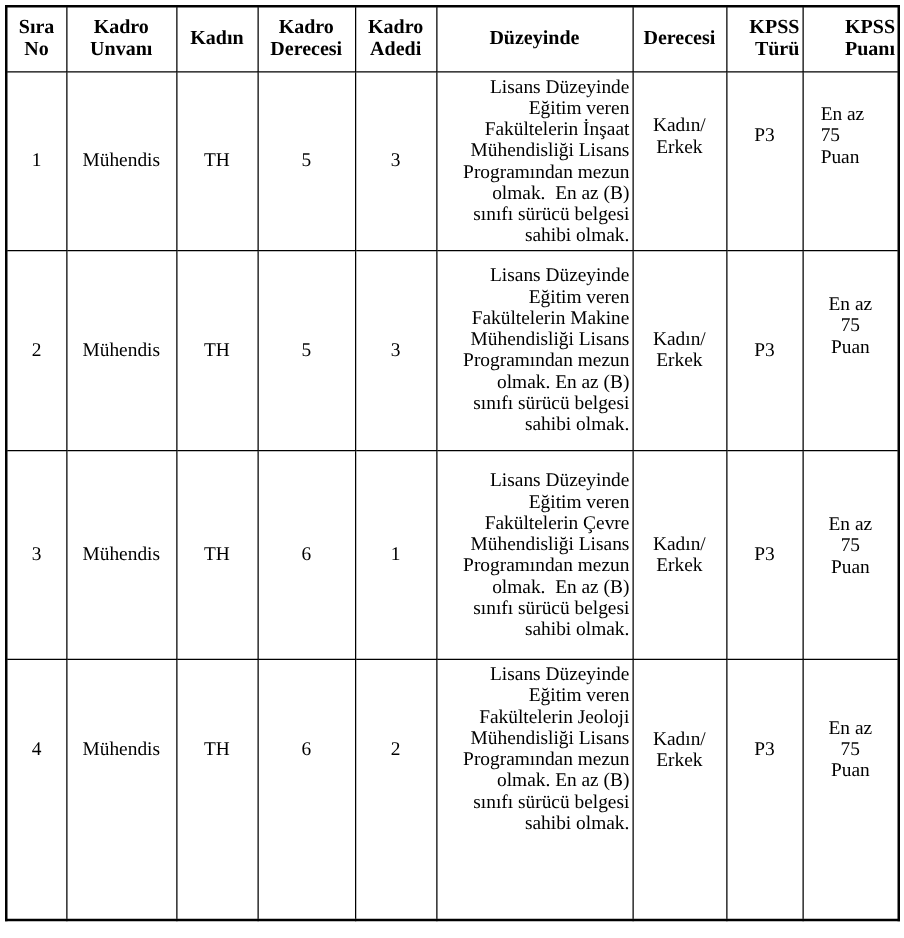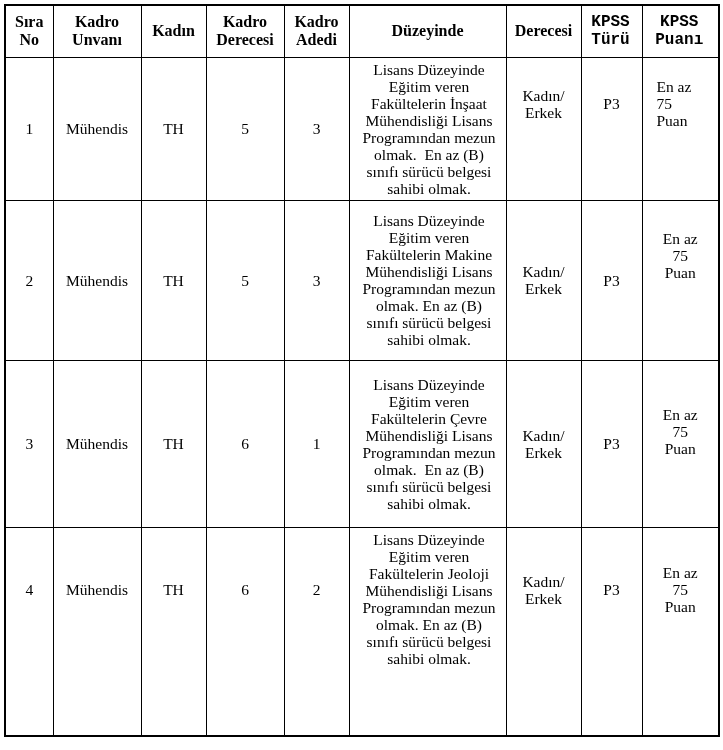--- a/index.html
+++ b/index.html
@@ -31,29 +31,29 @@
     vertical-align: middle;
     white-space: pre-line;
     padding: 2px;
   }
   .doc-table td {
     font-size: 15.5px;
     line-height: 17px;
     text-align: center;
     vertical-align: middle;
     white-space: pre-wrap;
-    padding: 2px;
+    padding: 12px;
   }
   
   .doc-table td.nit {
-    text-align: center;
+    text-align: right;
     padding: 3px 2px 3px 5px;
   }
   
-  .doc-table th.left { text-align: center; padding-left: 0; font-family: Liberation Mono, monospace; }
+  .doc-table th.left { text-align: right; padding-left: 0; }
   
   .doc-table td.alignleft { text-align: left; padding-left: 14px; }
   
   .doc-table td.vup-lg { padding-bottom: 52px; }
   .doc-table td.vup-sm { padding-bottom: 26px; }
   
   tr.hdr { height: 52px; }
   tr.r1  { height: 143px; }
   tr.r2  { height: 160px; }
   tr.r3  { height: 167px; }

